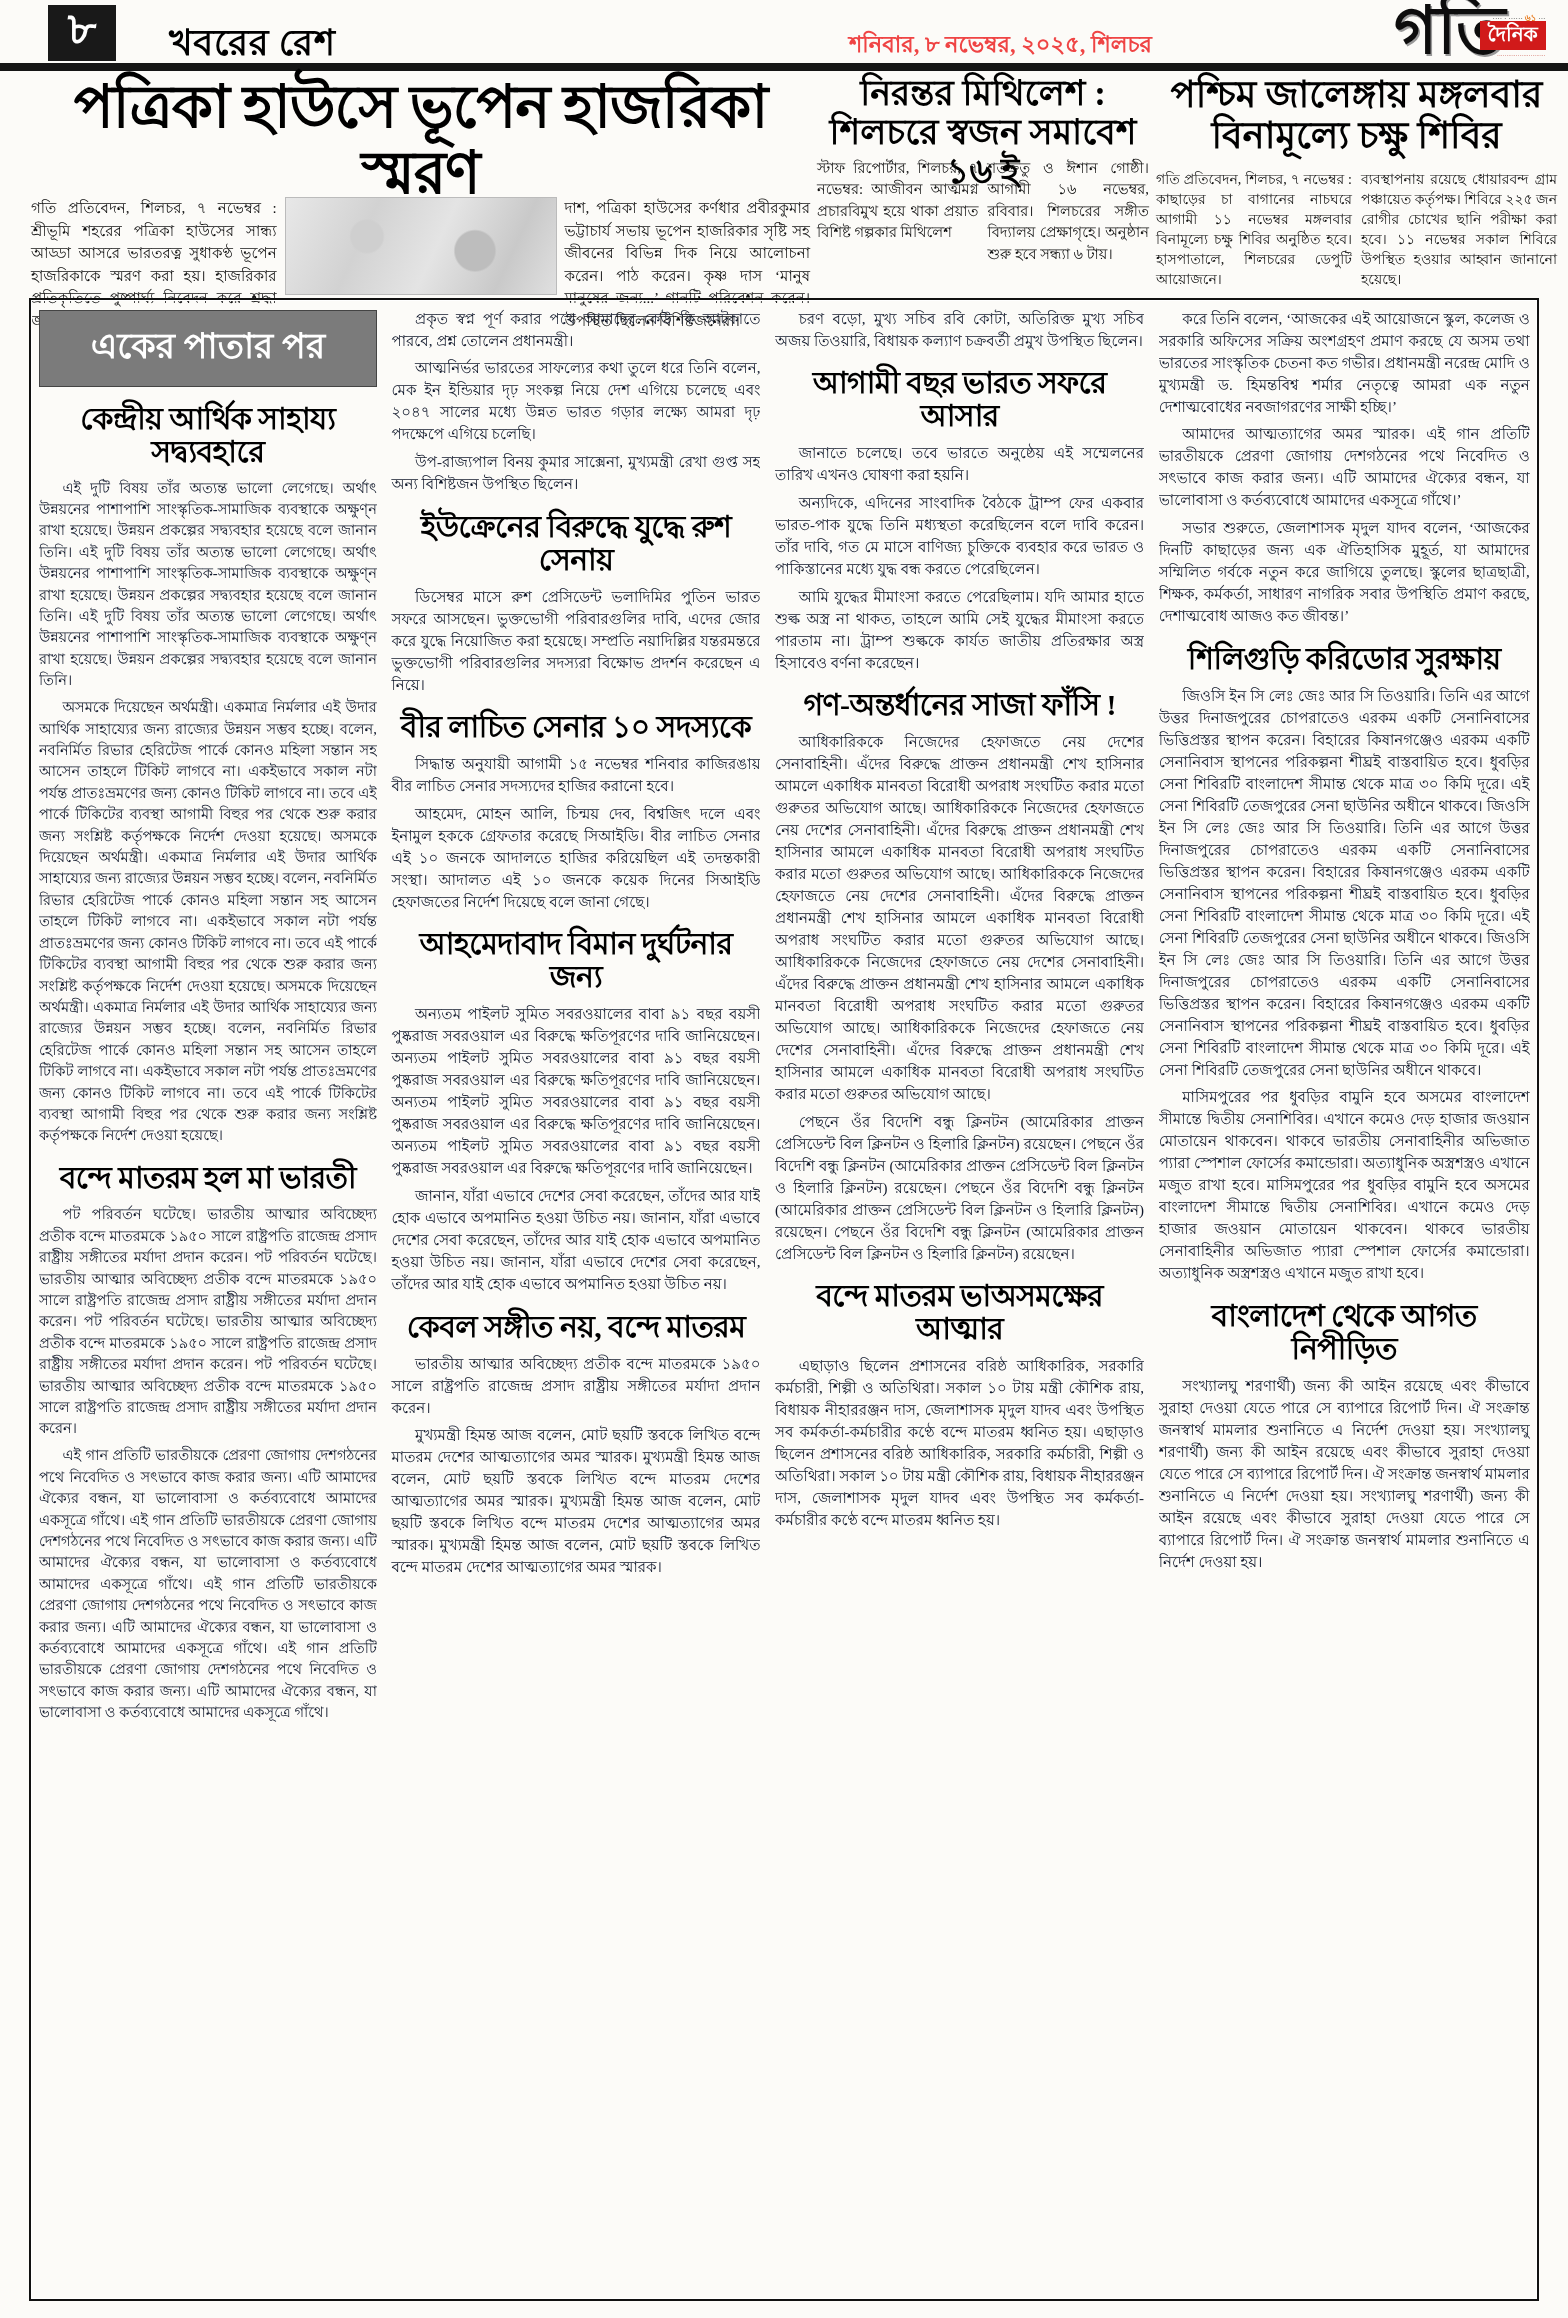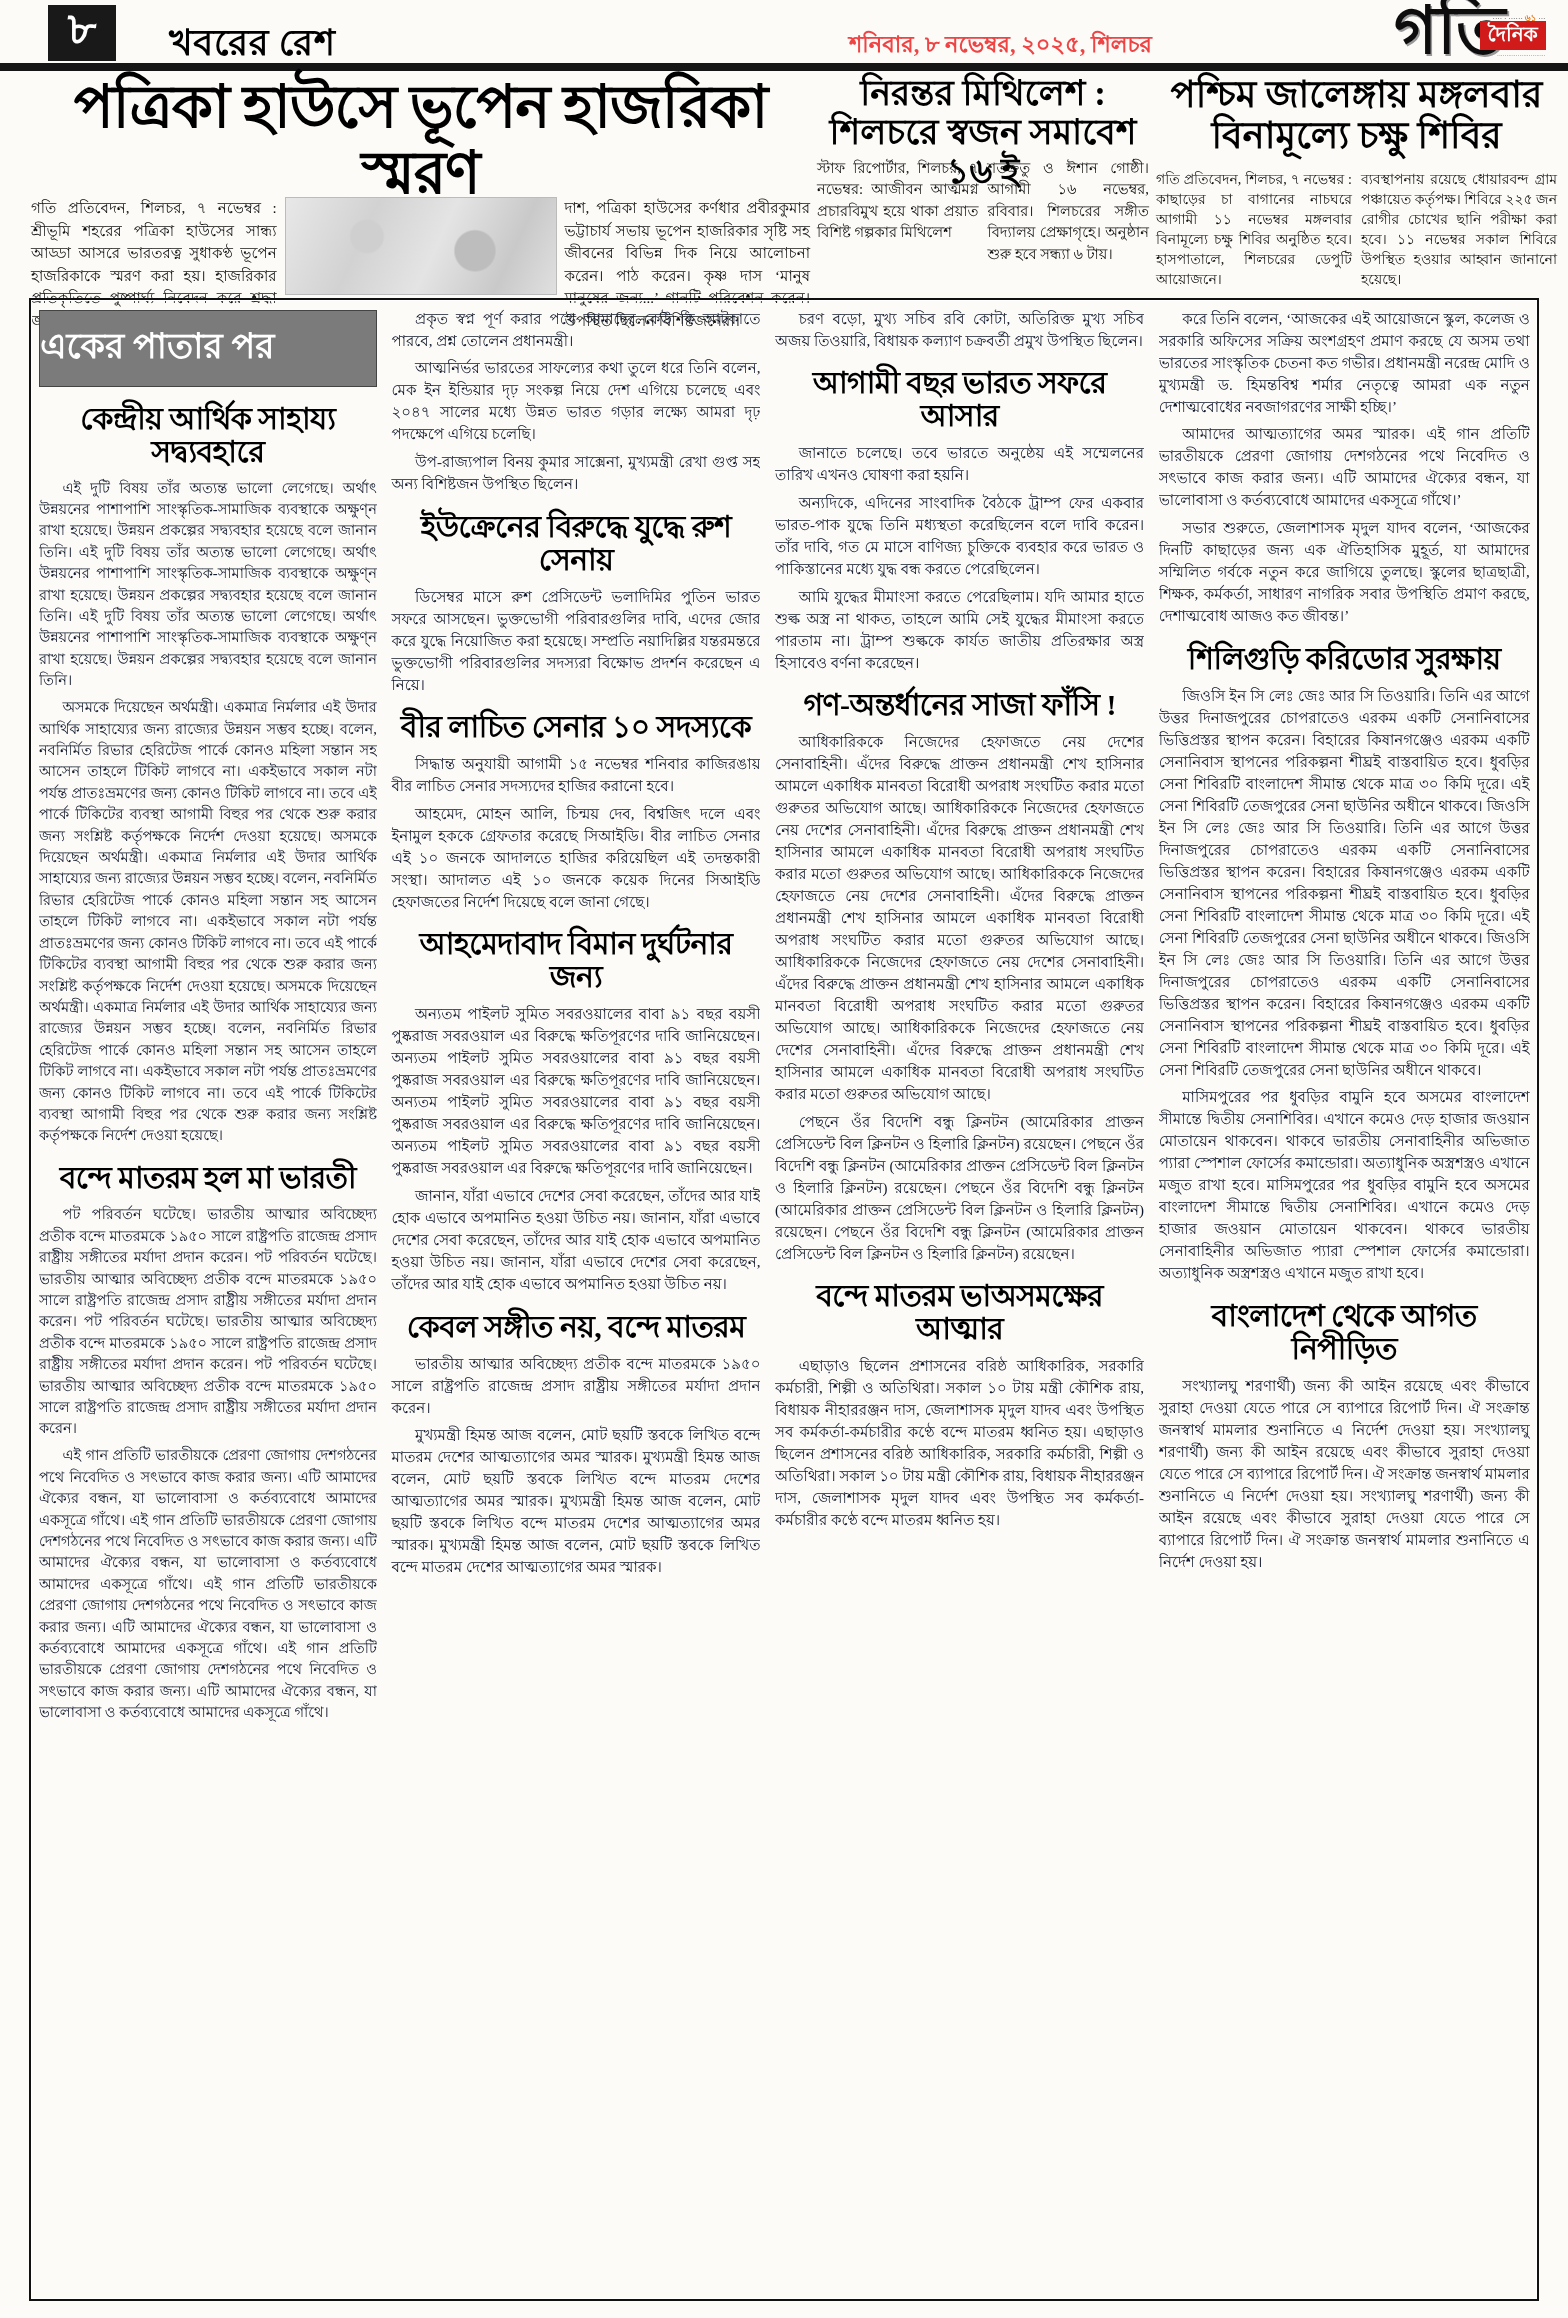--- a/index.html
+++ b/index.html
@@ -69,21 +69,21 @@
     position:absolute;left:29px;top:298px;width:1510px;height:2003px;
     border:2.8px solid #111;box-shadow:0 0 0 1.1px #fff inset;
     padding:7.9px 5.6px 5.6px 7.9px;box-sizing:border-box;overflow:hidden;
   }
   #cols{display:flex;gap:14.6px;height:100%;}
   .col{overflow:hidden;height:100%;}
   #col0{width:338px;}
   #col1c,#col2c{width:369px;}
   #col3c{width:371px;}
   #continued-title{
-    background:#7b7b7b;color:#fff;font-size:35px;font-weight:bold;
+    background:#7b7b7b;color:#fff;text-align:center;font-size:35px;font-weight:bold;
     padding:7.9px 0;margin:2.3px 0 10px 0;border:0.6px solid #444;
   }
   h3.subhead{
     font-size:30px;font-weight:bold;text-align:center;margin:14.6px 0 10px 0;line-height:1.1;
     color:#000;letter-spacing:-0.6px;
   }
   p.para{
     font-size:15px;line-height:22px;text-align:justify;margin:0 0 5.6px 0;
     text-indent:23.6px;color:#0f172a;
   }

